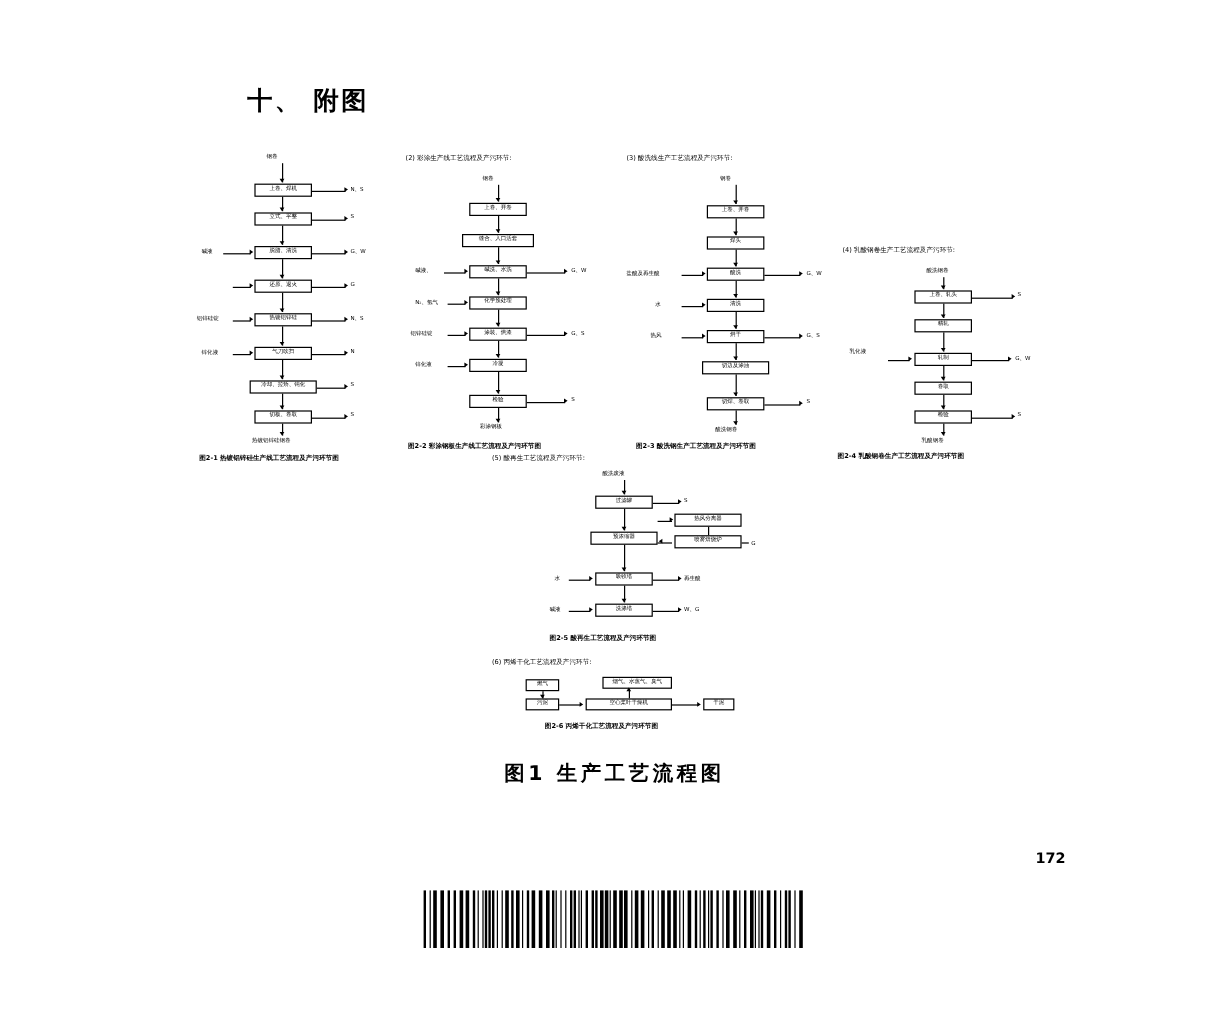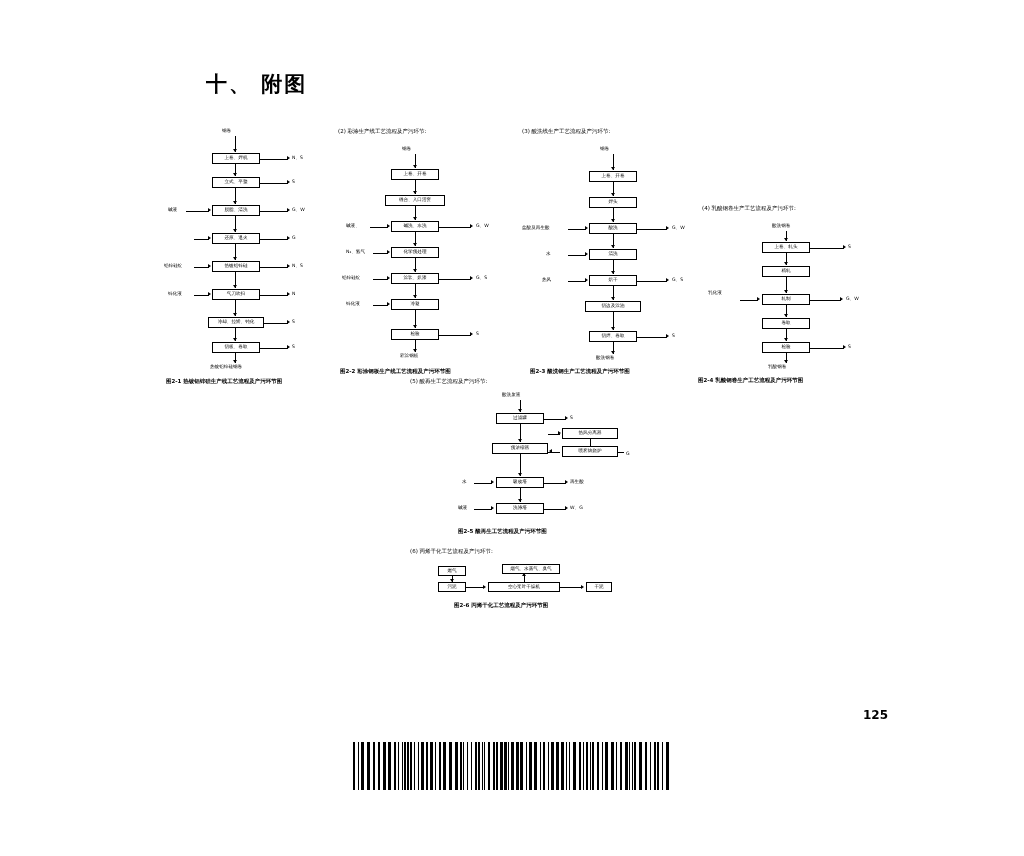--- a/index.html
+++ b/index.html
@@ -386,19 +386,20 @@
     <div class="hline" style="left:56px;top:39px;width:18px;"></div>
     <div class="arr-r" style="left:73px;top:36.5px;"></div>
     <div class="vline" style="left:114px;top:26px;height:8px;"></div>
     <div class="arr-u" style="left:112px;top:25px;"></div>
     <div class="hline" style="left:150px;top:39px;width:22px;"></div>
     <div class="arr-r" style="left:171px;top:36.5px;"></div>
 
     <div class="cap" style="left:44px;top:54px;">图2-6 丙烯干化工艺流程及产污环节图</div>
   </div>
 
-  <div class="pagenum">125</div>
+  <div class="h-figure">图1 生产工艺流程图</div>
+  <div class="pagenum">172</div>
 
   <div class="barcode-wrap">
     <span class="barcode" id="barcode"><i style="width:2px;background:#000"></i><i style="width:3px;background:transparent"></i><i style="width:1px;background:#000"></i><i style="width:2px;background:transparent"></i><i style="width:3px;background:#000"></i><i style="width:3px;background:transparent"></i><i style="width:3px;background:#000"></i><i style="width:3px;background:transparent"></i><i style="width:2px;background:#000"></i><i style="width:3px;background:transparent"></i><i style="width:2px;background:#000"></i><i style="width:3px;background:transparent"></i><i style="width:3px;background:#000"></i><i style="width:2px;background:transparent"></i><i style="width:3px;background:#000"></i><i style="width:3px;background:transparent"></i><i style="width:2px;background:#000"></i><i style="width:2px;background:transparent"></i><i style="width:1px;background:#000"></i><i style="width:3px;background:transparent"></i><i style="width:1px;background:#000"></i><i style="width:1px;background:transparent"></i><i style="width:2px;background:#000"></i><i style="width:1px;background:transparent"></i><i style="width:2px;background:#000"></i><i style="width:1px;background:transparent"></i><i style="width:2px;background:#000"></i><i style="width:2px;background:transparent"></i><i style="width:1px;background:#000"></i><i style="width:3px;background:transparent"></i><i style="width:1px;background:#000"></i><i style="width:2px;background:transparent"></i><i style="width:3px;background:#000"></i><i style="width:2px;background:transparent"></i><i style="width:2px;background:#000"></i><i style="width:2px;background:transparent"></i><i style="width:3px;background:#000"></i><i style="width:2px;background:transparent"></i><i style="width:1px;background:#000"></i><i style="width:3px;background:transparent"></i><i style="width:2px;background:#000"></i><i style="width:2px;background:transparent"></i><i style="width:3px;background:#000"></i><i style="width:3px;background:transparent"></i><i style="width:3px;background:#000"></i><i style="width:3px;background:transparent"></i><i style="width:3px;background:#000"></i><i style="width:2px;background:transparent"></i><i style="width:2px;background:#000"></i><i style="width:1px;background:transparent"></i><i style="width:1px;background:#000"></i><i style="width:3px;background:transparent"></i><i style="width:1px;background:#000"></i><i style="width:3px;background:transparent"></i><i style="width:1px;background:#000"></i><i style="width:3px;background:transparent"></i><i style="width:2px;background:#000"></i><i style="width:1px;background:transparent"></i><i style="width:2px;background:#000"></i><i style="width:2px;background:transparent"></i><i style="width:1px;background:#000"></i><i style="width:1px;background:transparent"></i><i style="width:1px;background:#000"></i><i style="width:3px;background:transparent"></i><i style="width:2px;background:#000"></i><i style="width:3px;background:transparent"></i><i style="width:2px;background:#000"></i><i style="width:1px;background:transparent"></i><i style="width:2px;background:#000"></i><i style="width:2px;background:transparent"></i><i style="width:3px;background:#000"></i><i style="width:1px;background:transparent"></i><i style="width:3px;background:#000"></i><i style="width:1px;background:transparent"></i><i style="width:1px;background:#000"></i><i style="width:2px;background:transparent"></i><i style="width:3px;background:#000"></i><i style="width:2px;background:transparent"></i><i style="width:3px;background:#000"></i><i style="width:1px;background:transparent"></i><i style="width:3px;background:#000"></i><i style="width:3px;background:transparent"></i><i style="width:1px;background:#000"></i><i style="width:2px;background:transparent"></i><i style="width:3px;background:#000"></i><i style="width:2px;background:transparent"></i><i style="width:3px;background:#000"></i><i style="width:3px;background:transparent"></i><i style="width:1px;background:#000"></i><i style="width:2px;background:transparent"></i><i style="width:2px;background:#000"></i><i style="width:3px;background:transparent"></i><i style="width:1px;background:#000"></i><i style="width:2px;background:transparent"></i><i style="width:3px;background:#000"></i><i style="width:2px;background:transparent"></i><i style="width:3px;background:#000"></i><i style="width:2px;background:transparent"></i><i style="width:3px;background:#000"></i><i style="width:2px;background:transparent"></i><i style="width:1px;background:#000"></i><i style="width:2px;background:transparent"></i><i style="width:1px;background:#000"></i><i style="width:3px;background:transparent"></i><i style="width:3px;background:#000"></i><i style="width:3px;background:transparent"></i><i style="width:2px;background:#000"></i><i style="width:2px;background:transparent"></i><i style="width:1px;background:#000"></i><i style="width:2px;background:transparent"></i><i style="width:2px;background:#000"></i><i style="width:2px;background:transparent"></i><i style="width:1px;background:#000"></i><i style="width:1px;background:transparent"></i><i style="width:2px;background:#000"></i><i style="width:3px;background:transparent"></i><i style="width:2px;background:#000"></i><i style="width:3px;background:transparent"></i><i style="width:1px;background:#000"></i><i style="width:2px;background:transparent"></i><i style="width:3px;background:#000"></i><i style="width:3px;background:transparent"></i><i style="width:3px;background:#000"></i><i style="width:2px;background:transparent"></i><i style="width:1px;background:#000"></i><i style="width:3px;background:transparent"></i><i style="width:2px;background:#000"></i><i style="width:3px;background:transparent"></i><i style="width:3px;background:#000"></i><i style="width:1px;background:transparent"></i><i style="width:1px;background:#000"></i><i style="width:2px;background:transparent"></i><i style="width:1px;background:#000"></i><i style="width:1px;background:transparent"></i><i style="width:2px;background:#000"></i><i style="width:3px;background:transparent"></i><i style="width:3px;background:#000"></i><i style="width:3px;background:transparent"></i><i style="width:2px;background:#000"></i><i style="width:3px;background:transparent"></i><i style="width:1px;background:#000"></i><i style="width:3px;background:transparent"></i><i style="width:2px;background:#000"></i><i style="width:1px;background:transparent"></i><i style="width:2px;background:#000"></i><i style="width:3px;background:transparent"></i><i style="width:1px;background:#000"></i><i style="width:3px;background:transparent"></i><i style="width:3px;background:#000"></i><i style="width:2px;background:transparent"></i></span>
   </div>
 
 </div>
 
 </body></html>

